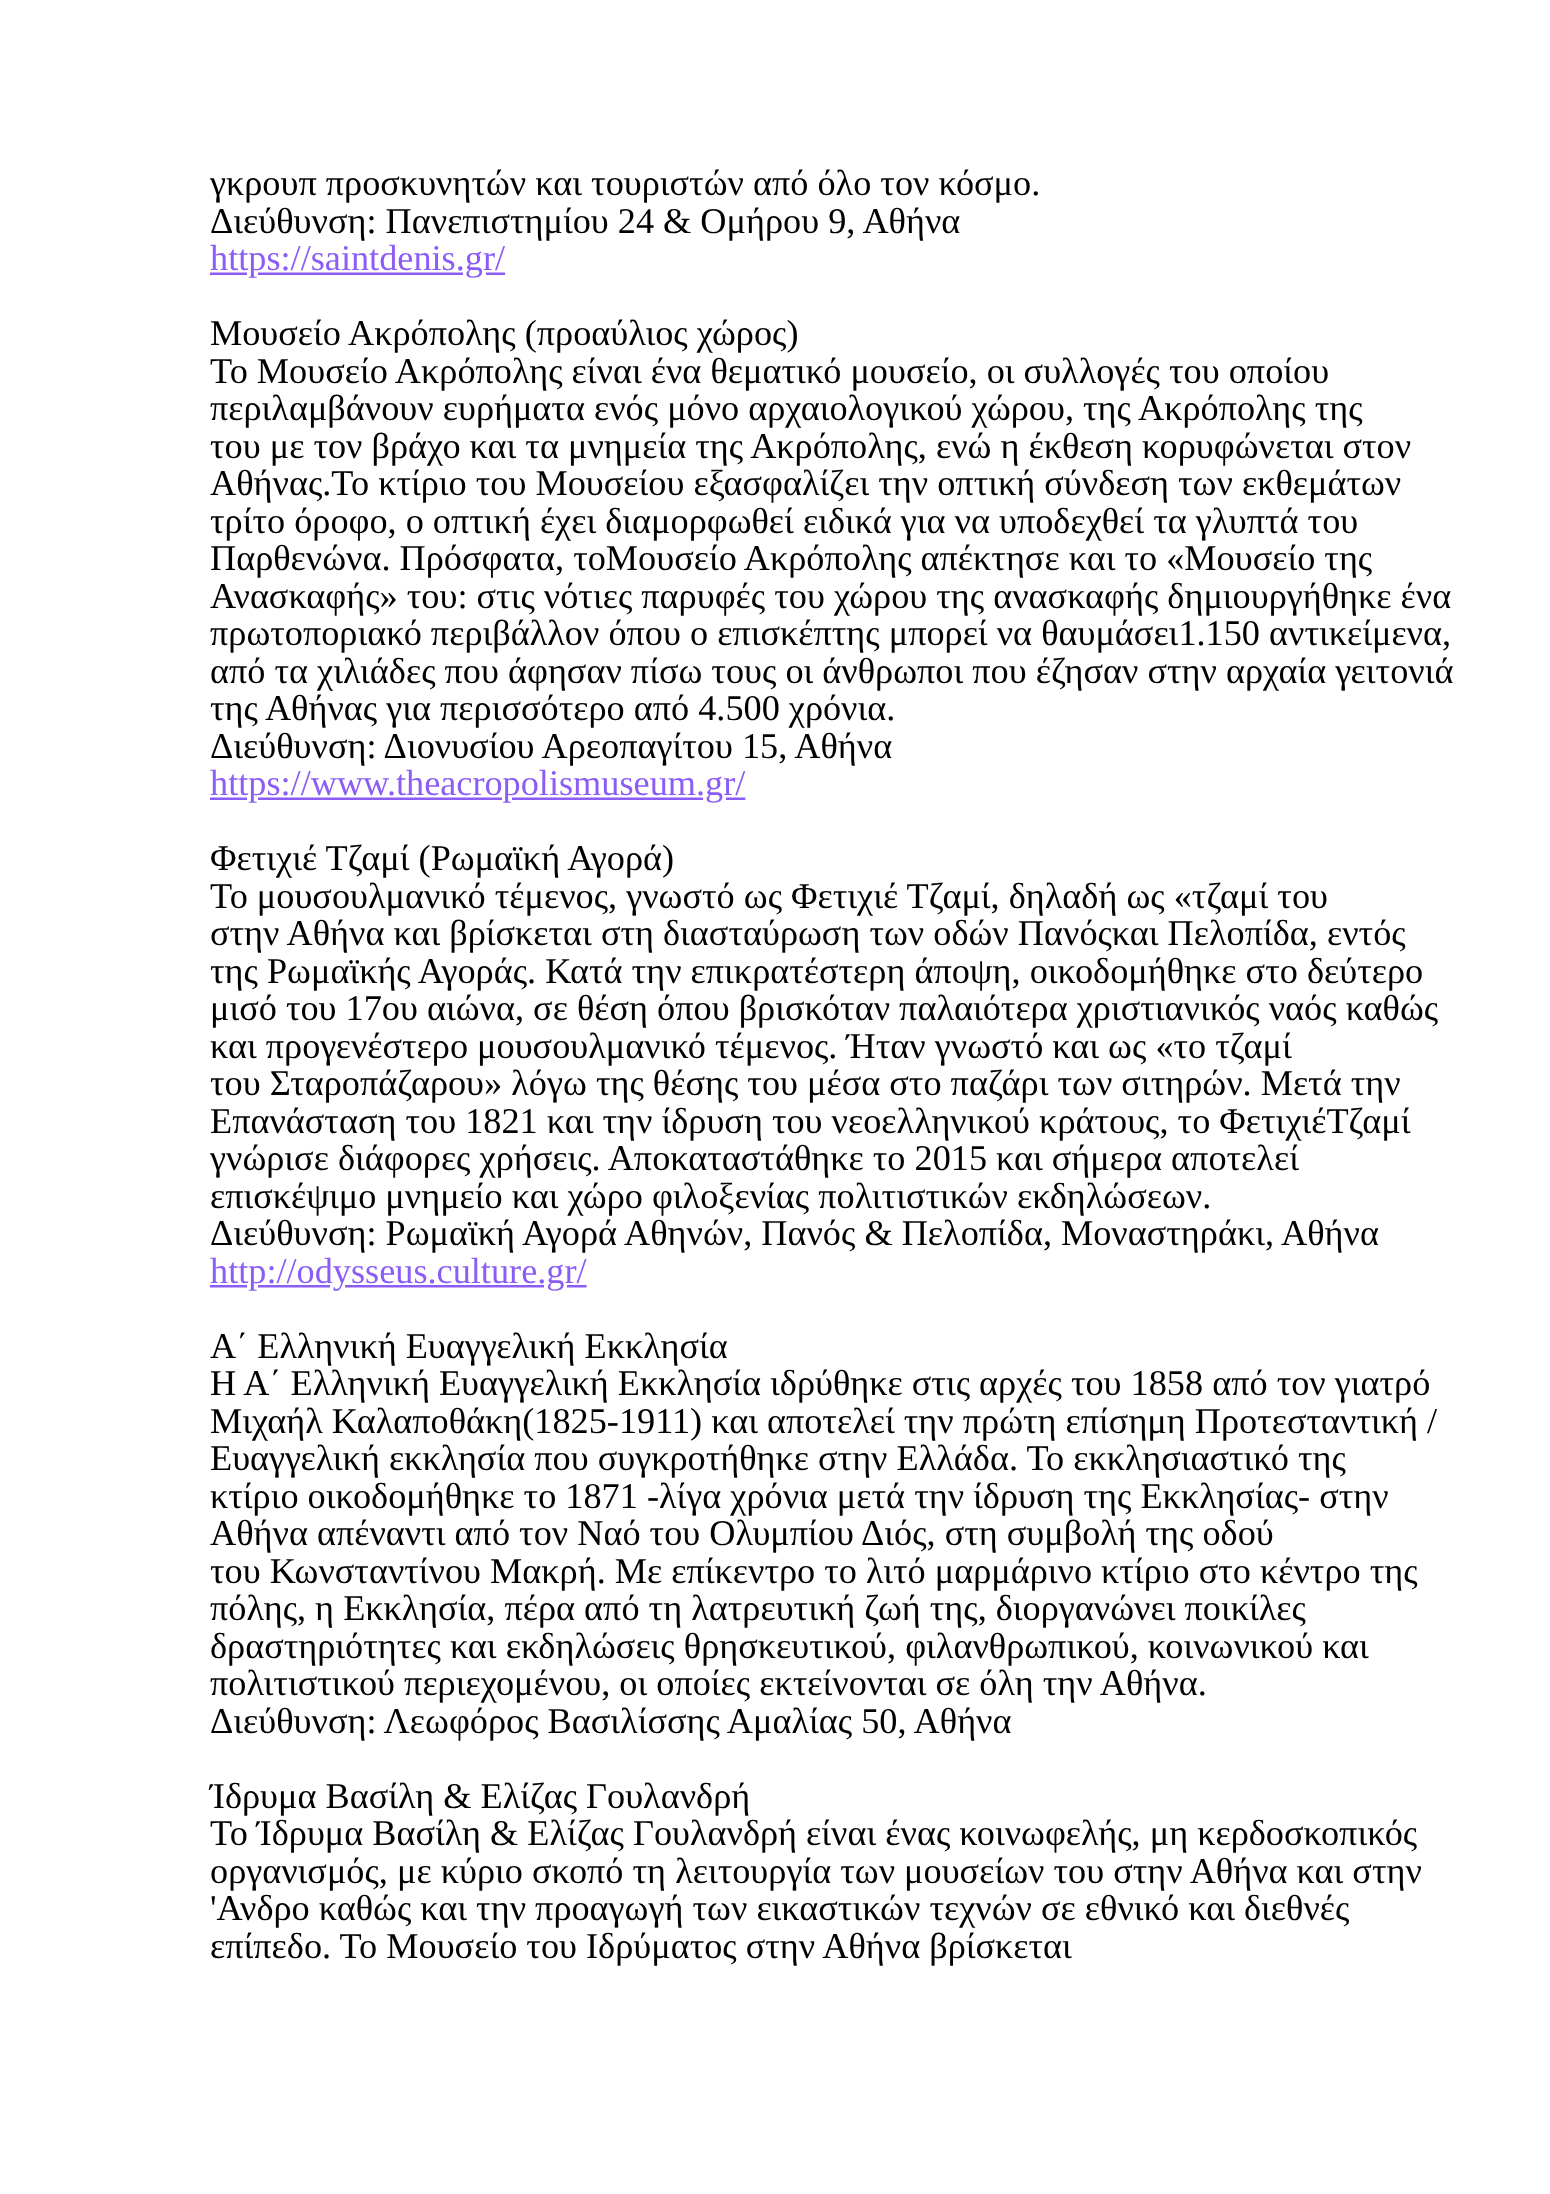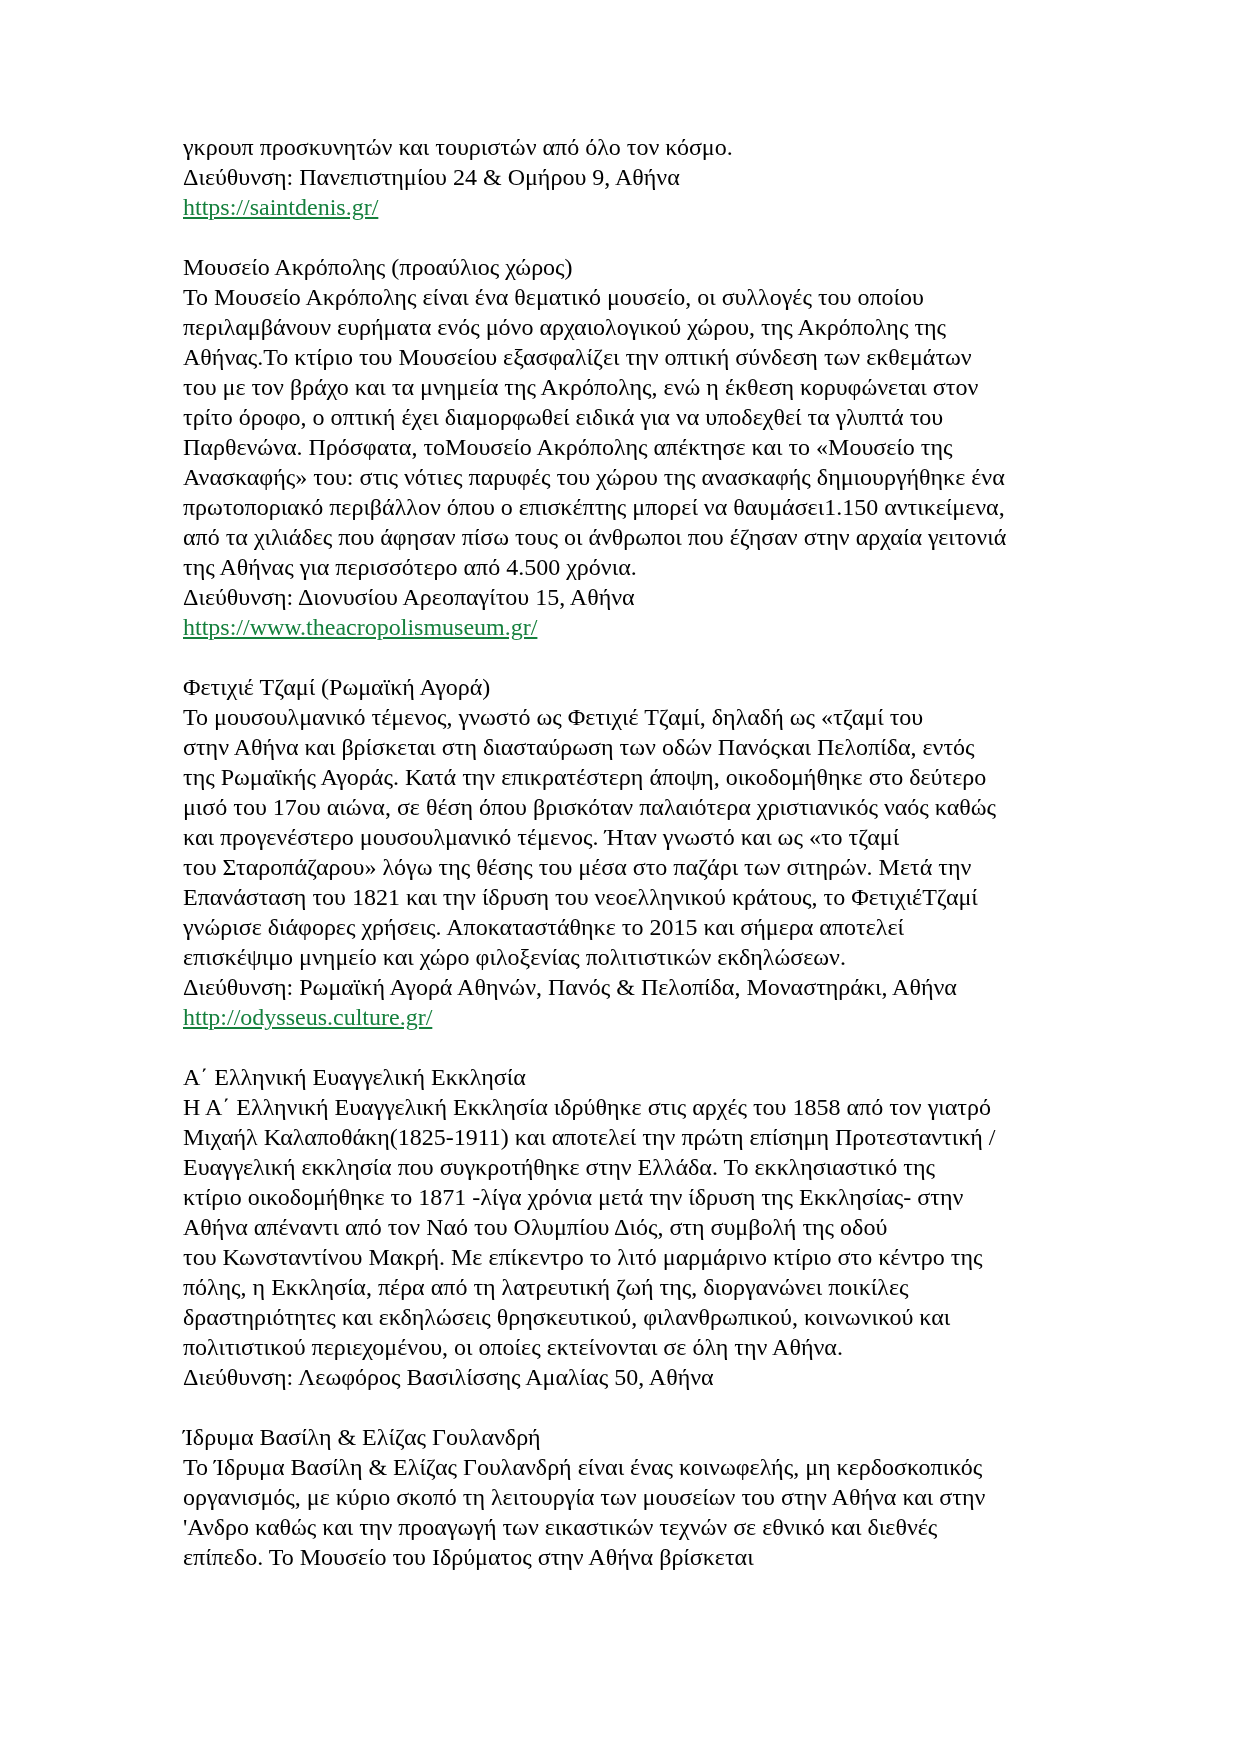--- a/index.html
+++ b/index.html
@@ -11,55 +11,55 @@
     position: relative;
     width: 1240px;
     height: 1755px;
     background: #ffffff;
     overflow: hidden;
     font-family: "Liberation Serif", "DejaVu Serif", serif;
     color: #000000;
   }
   .content {
     position: absolute;
-    left: 183px;
+    left: 168px;
     top: 132px;
     width: 930px;
-    font-size: 24px;
+    font-size: 29px;
     line-height: 30px;
   }
   .section { margin: 0; padding: 0; }
   .section + .section { margin-top: 30px; }
   .line {
     white-space: nowrap;
     height: 30px;
   }
   .section-title { }
   a.doc-link {
-    color: #15803d;
+    color: #8b5cf6;
     cursor: pointer;
   }
   .link-line { height: 30px; white-space: nowrap; }
 </style>
 </head>
 <body>
 
 <div class="page">
   <div class="content" id="document-content">
       <div class="section">
         <div class="line">γκρουπ προσκυνητών και τουριστών από όλο τον κόσμο.</div>
         <div class="line">Διεύθυνση: Πανεπιστημίου 24 &amp; Ομήρου 9, Αθήνα</div>
         <div class="link-line"><a class="doc-link" href="#">https://saintdenis.gr/</a></div>
       </div>
       <div class="section">
         <div class="line section-title">Μουσείο Ακρόπολης (προαύλιος χώρος)</div>
         <div class="line">Το Μουσείο Ακρόπολης είναι ένα θεματικό μουσείο, οι συλλογές του οποίου</div>
         <div class="line">περιλαμβάνουν ευρήματα ενός μόνο αρχαιολογικού χώρου, της Ακρόπολης της</div>
+        <div class="line">του με τον βράχο και τα μνημεία της Ακρόπολης, ενώ η έκθεση κορυφώνεται στον</div>
         <div class="line">Αθήνας.Το κτίριο του Μουσείου εξασφαλίζει την οπτική σύνδεση των εκθεμάτων</div>
-        <div class="line">του με τον βράχο και τα μνημεία της Ακρόπολης, ενώ η έκθεση κορυφώνεται στον</div>
         <div class="line">τρίτο όροφο, ο οπτική έχει διαμορφωθεί ειδικά για να υποδεχθεί τα γλυπτά του</div>
         <div class="line">Παρθενώνα. Πρόσφατα, τοΜουσείο Ακρόπολης απέκτησε και το «Μουσείο της</div>
         <div class="line">Ανασκαφής» του: στις νότιες παρυφές του χώρου της ανασκαφής δημιουργήθηκε ένα</div>
         <div class="line">πρωτοποριακό περιβάλλον όπου ο επισκέπτης μπορεί να θαυμάσει1.150 αντικείμενα,</div>
         <div class="line">από τα χιλιάδες που άφησαν πίσω τους οι άνθρωποι που έζησαν στην αρχαία γειτονιά</div>
         <div class="line">της Αθήνας για περισσότερο από 4.500 χρόνια.</div>
         <div class="line">Διεύθυνση: Διονυσίου Αρεοπαγίτου 15, Αθήνα</div>
         <div class="link-line"><a class="doc-link" href="#">https://www.theacropolismuseum.gr/</a></div>
       </div>
       <div class="section">

